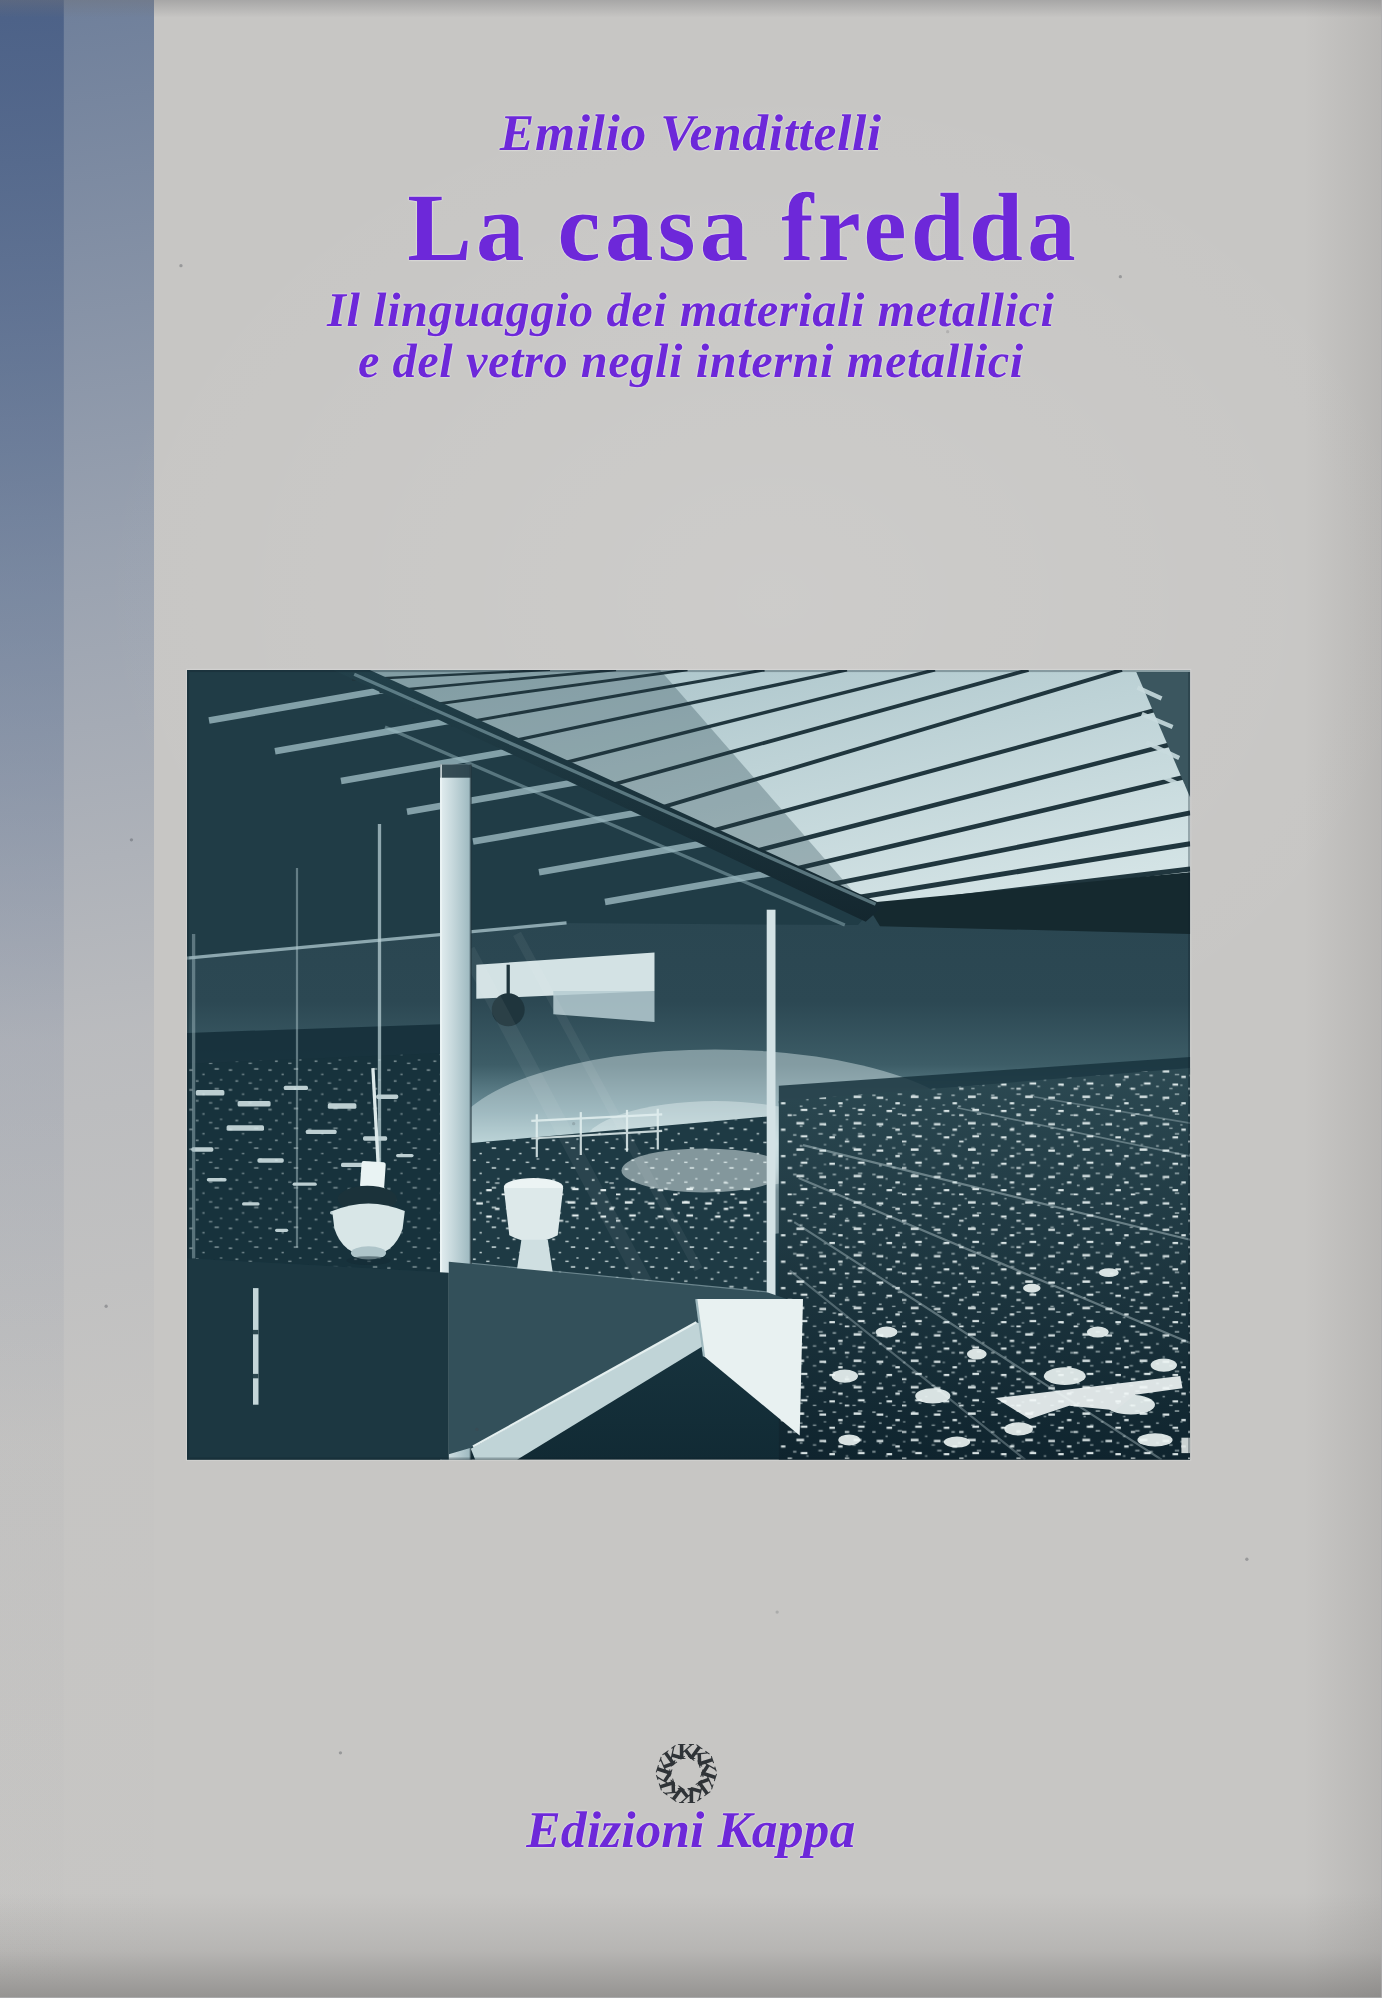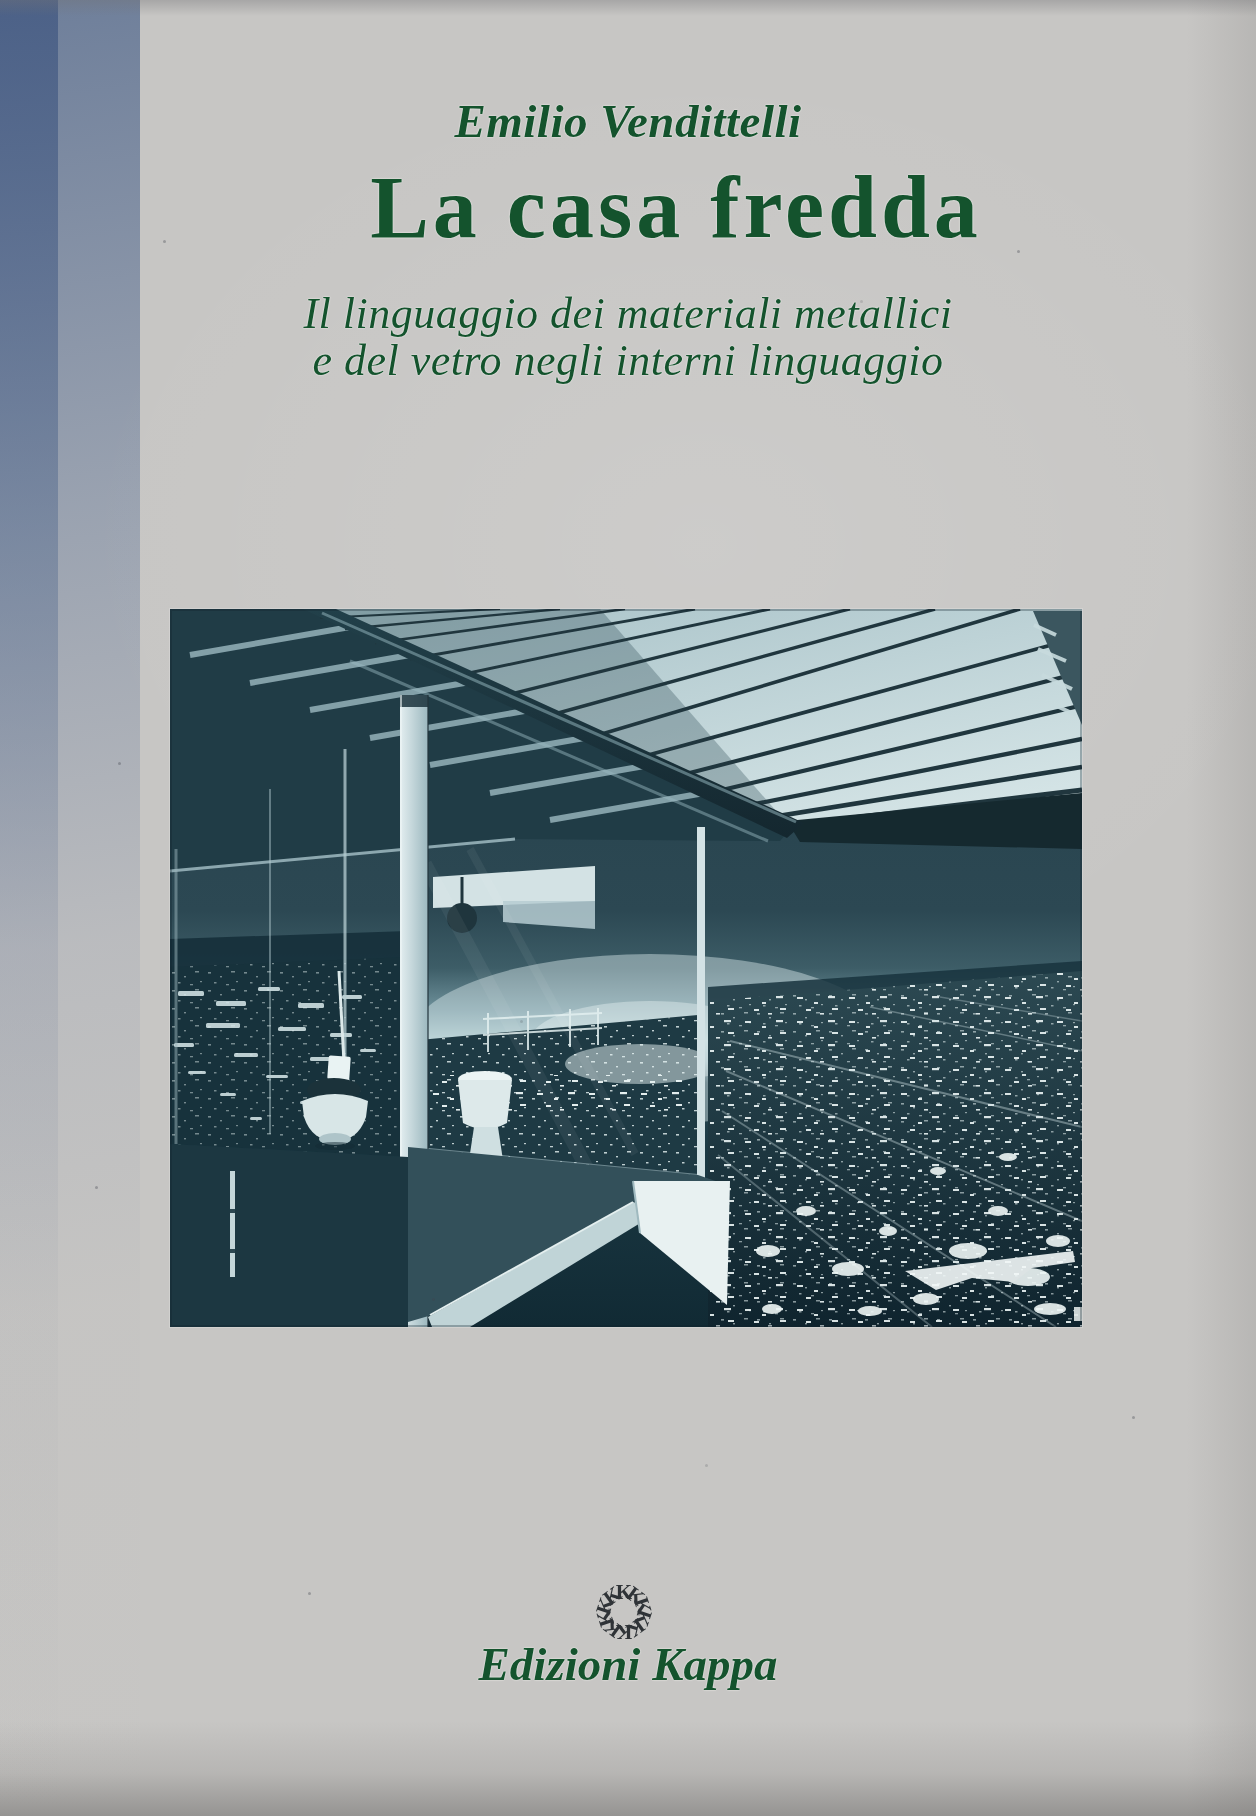--- a/index.html
+++ b/index.html
@@ -13,46 +13,46 @@
   .spine-a{position:absolute;left:0;top:0;width:140px;height:100%;pointer-events:none;
     background:linear-gradient(172deg, rgba(88,109,144,.80) 0%, rgba(108,126,156,.50) 28%, rgba(140,150,170,.22) 52%, rgba(180,180,182,.08) 72%, rgba(180,180,182,0) 100%);}
   .spine-b{position:absolute;left:0;top:0;width:58px;height:100%;pointer-events:none;
     background:linear-gradient(to bottom, rgba(70,92,132,.85) 0%, rgba(96,116,148,.55) 30%, rgba(134,144,164,.28) 52%, rgba(160,163,170,.10) 72%, rgba(160,163,170,0) 100%);}
   .edge-bottom{position:absolute;left:0;bottom:0;width:100%;height:95px;pointer-events:none;
     background:linear-gradient(to top, rgba(108,106,104,.55) 0%, rgba(140,138,136,.28) 45%, rgba(160,158,156,0) 100%);}
   .edge-right{position:absolute;right:0;top:0;width:70px;height:100%;pointer-events:none;
     background:linear-gradient(to left, rgba(148,146,144,.30), rgba(148,146,144,0));}
   .edge-top{position:absolute;left:0;top:0;width:100%;height:16px;pointer-events:none;
     background:linear-gradient(to bottom, rgba(115,115,118,.38), rgba(115,115,118,0));}
-  .txt{position:absolute;left:0;width:100%;text-align:center;color:#14532d;
+  .txt{position:absolute;left:0;width:100%;text-align:center;color:#6d28d9;
     text-shadow:0 0 2px rgba(244,244,242,.85), 0 0 1px rgba(252,252,250,.9);}
   .author{top:96px;font-size:47px;line-height:50px;font-style:italic;font-weight:700;letter-spacing:.5px;}
   .title{top:160px;margin:0;font-size:88px;line-height:96px;font-weight:700;letter-spacing:4px;padding-left:48px;}
-  .subtitle{top:258px;font-size:44px;line-height:47px;font-style:italic;font-weight:400;letter-spacing:.5px;margin-top:32px;}
+  .subtitle{top:258px;font-size:44px;line-height:47px;font-style:italic;font-weight:700;letter-spacing:.5px;}
   .publisher{top:1638px;font-size:47px;line-height:52px;font-style:italic;font-weight:700;}
   .photo{position:absolute;left:170px;top:609px;width:912px;height:718px;
     box-shadow:0 0 0 1px rgba(230,230,228,.35);}
   .photo svg{display:block;width:100%;height:100%;}
   .logo{position:absolute;left:594px;top:1582px;width:60px;height:60px;}
   .speck{position:absolute;width:3px;height:3px;border-radius:50%;background:rgba(66,70,76,.35);}
 </style>
 </head>
 <body>
 
 <div class="cover">
 
   <div class="spine-a"></div>
   <div class="spine-b"></div>
   <div class="sheen"></div>
 
   <div class="txt author">Emilio Vendittelli</div>
   <h1 class="txt title">La casa fredda</h1>
   <div class="txt subtitle">
     <div>Il linguaggio dei materiali metallici</div>
-    <div>e del vetro negli interni linguaggio</div>
+    <div>e del vetro negli interni metallici</div>
   </div>
 
   <div class="photo">
     <svg viewBox="0 0 912 718" preserveAspectRatio="none">
       <defs>
         <linearGradient id="skyG" x1="0" y1="0" x2="0" y2="1">
           <stop offset="0" stop-color="#24404a"></stop>
             <stop offset="0.42" stop-color="#2c4853"></stop>
           <stop offset="0.50" stop-color="#3d5d67"></stop>
             <stop offset="0.56" stop-color="#70939d"></stop>

